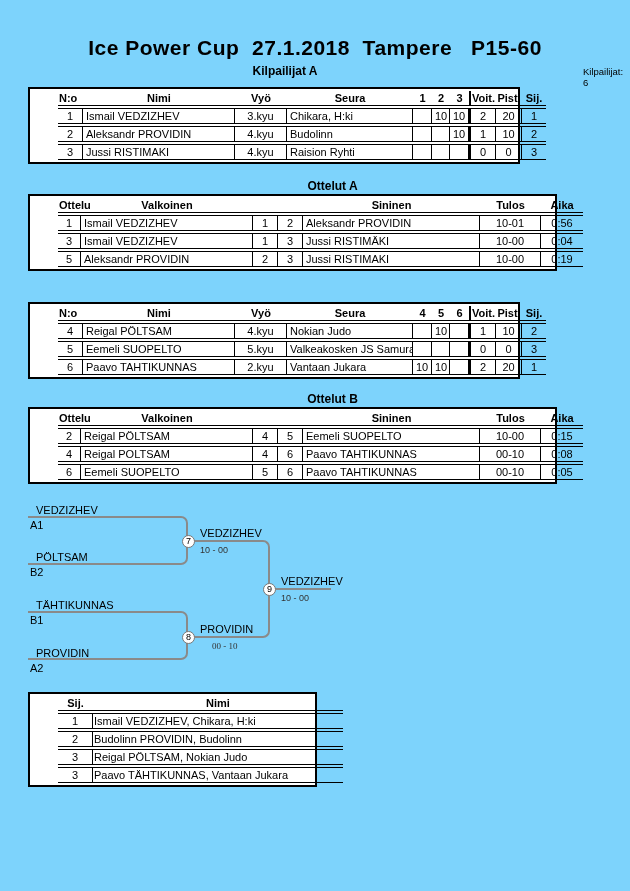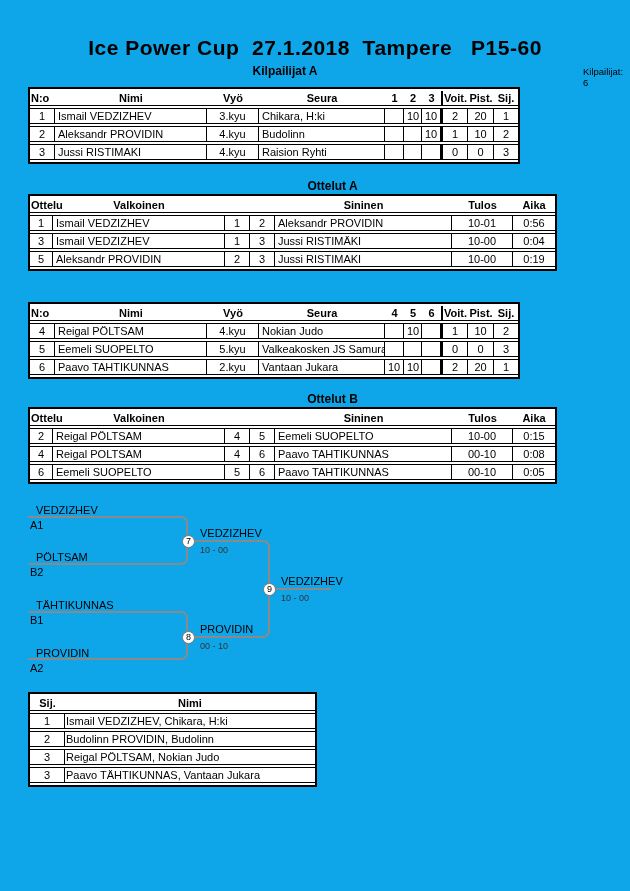--- a/index.html
+++ b/index.html
@@ -1,29 +1,29 @@
 <!DOCTYPE html>
 <html><head>
 <meta charset="utf-8">
 <style>
   html,body { margin:0; padding:0; background:#e8e8e8; }
   .page {
     position:relative; width:630px; height:891px; margin:0 auto;
-    background:#0ea5e9; overflow:hidden;
+    background:#7dd3fc; overflow:hidden;
     font-family:"Liberation Sans","DejaVu Sans",sans-serif; color:#000;
   }
   .main-title {
     position:absolute; top:36px; left:0; width:630px; text-align:center;
     font-size:21px; font-weight:bold; white-space:pre; letter-spacing:0.5px;
   }
   .sect { position:absolute; font-weight:bold; font-size:12px; text-align:center;padding-left:40px; }
   .participants { position:absolute; left:543px; top:66px; font-size:9.5px;margin-left:40px; }
 
   .tbl { position:absolute; border:2px solid #000; background:#fff; box-sizing:content-box; }
-  .tbl table { border-collapse:separate; border-spacing:0 2px; table-layout:fixed; width:100%; }
+  .tbl table { border-collapse:separate; border-spacing:0 2px; table-layout:fixed; width:100%;padding-left:28px; }
   .tbl th, .tbl td {
     font-size:11px; height:14px; padding:0 3px; overflow:hidden;
     white-space:nowrap; text-align:center; vertical-align:middle;
   }
   .tbl th { font-weight:bold; border-bottom:1px solid #000; padding:0 1px; }
   .tbl th.al { text-align:left; overflow:visible; }
   .tbl td { border-top:1px solid #000; border-bottom:1px solid #000; border-right:1px solid #000; }
   .tbl td:last-child { border-right:none; }
   .tbl td.al { text-align:left; }
   .sep { border-left:2px solid #000 !important; }
@@ -312,21 +312,21 @@
     <div class="bn" style="left:36px;top:551px;">PÖLTSAM</div>
     <div class="bseed" style="left:30px;top:566px;">B2</div>
     <div class="bn" style="left:36px;top:599px;">TÄHTIKUNNAS</div>
     <div class="bseed" style="left:30px;top:614px;">B1</div>
     <div class="bn" style="left:36px;top:647px;">PROVIDIN</div>
     <div class="bseed" style="left:30px;top:662px;">A2</div>
 
     <div class="bn" style="left:200px;top:527px;">VEDZIZHEV</div>
     <div class="bs" style="left:200px;top:545px;">10 - 00</div>
     <div class="bn" style="left:200px;top:623px;">PROVIDIN</div>
-    <div class="bs" style="left:200px;top:641px;">00 - 10</div>
+    <div class="bs" style="left:212px;top:641px;font-family:Liberation Serif, serif;">00 - 10</div>
     <div class="bn" style="left:281px;top:575px;">VEDZIZHEV</div>
     <div class="bs" style="left:281px;top:593px;">10 - 00</div>
   </div>
 
 
   <div class="tbl" style="left:28px;top:692px;width:285px;">
     <table>
       <colgroup>
           <col style="width:35px">
           <col style="width:250px">

